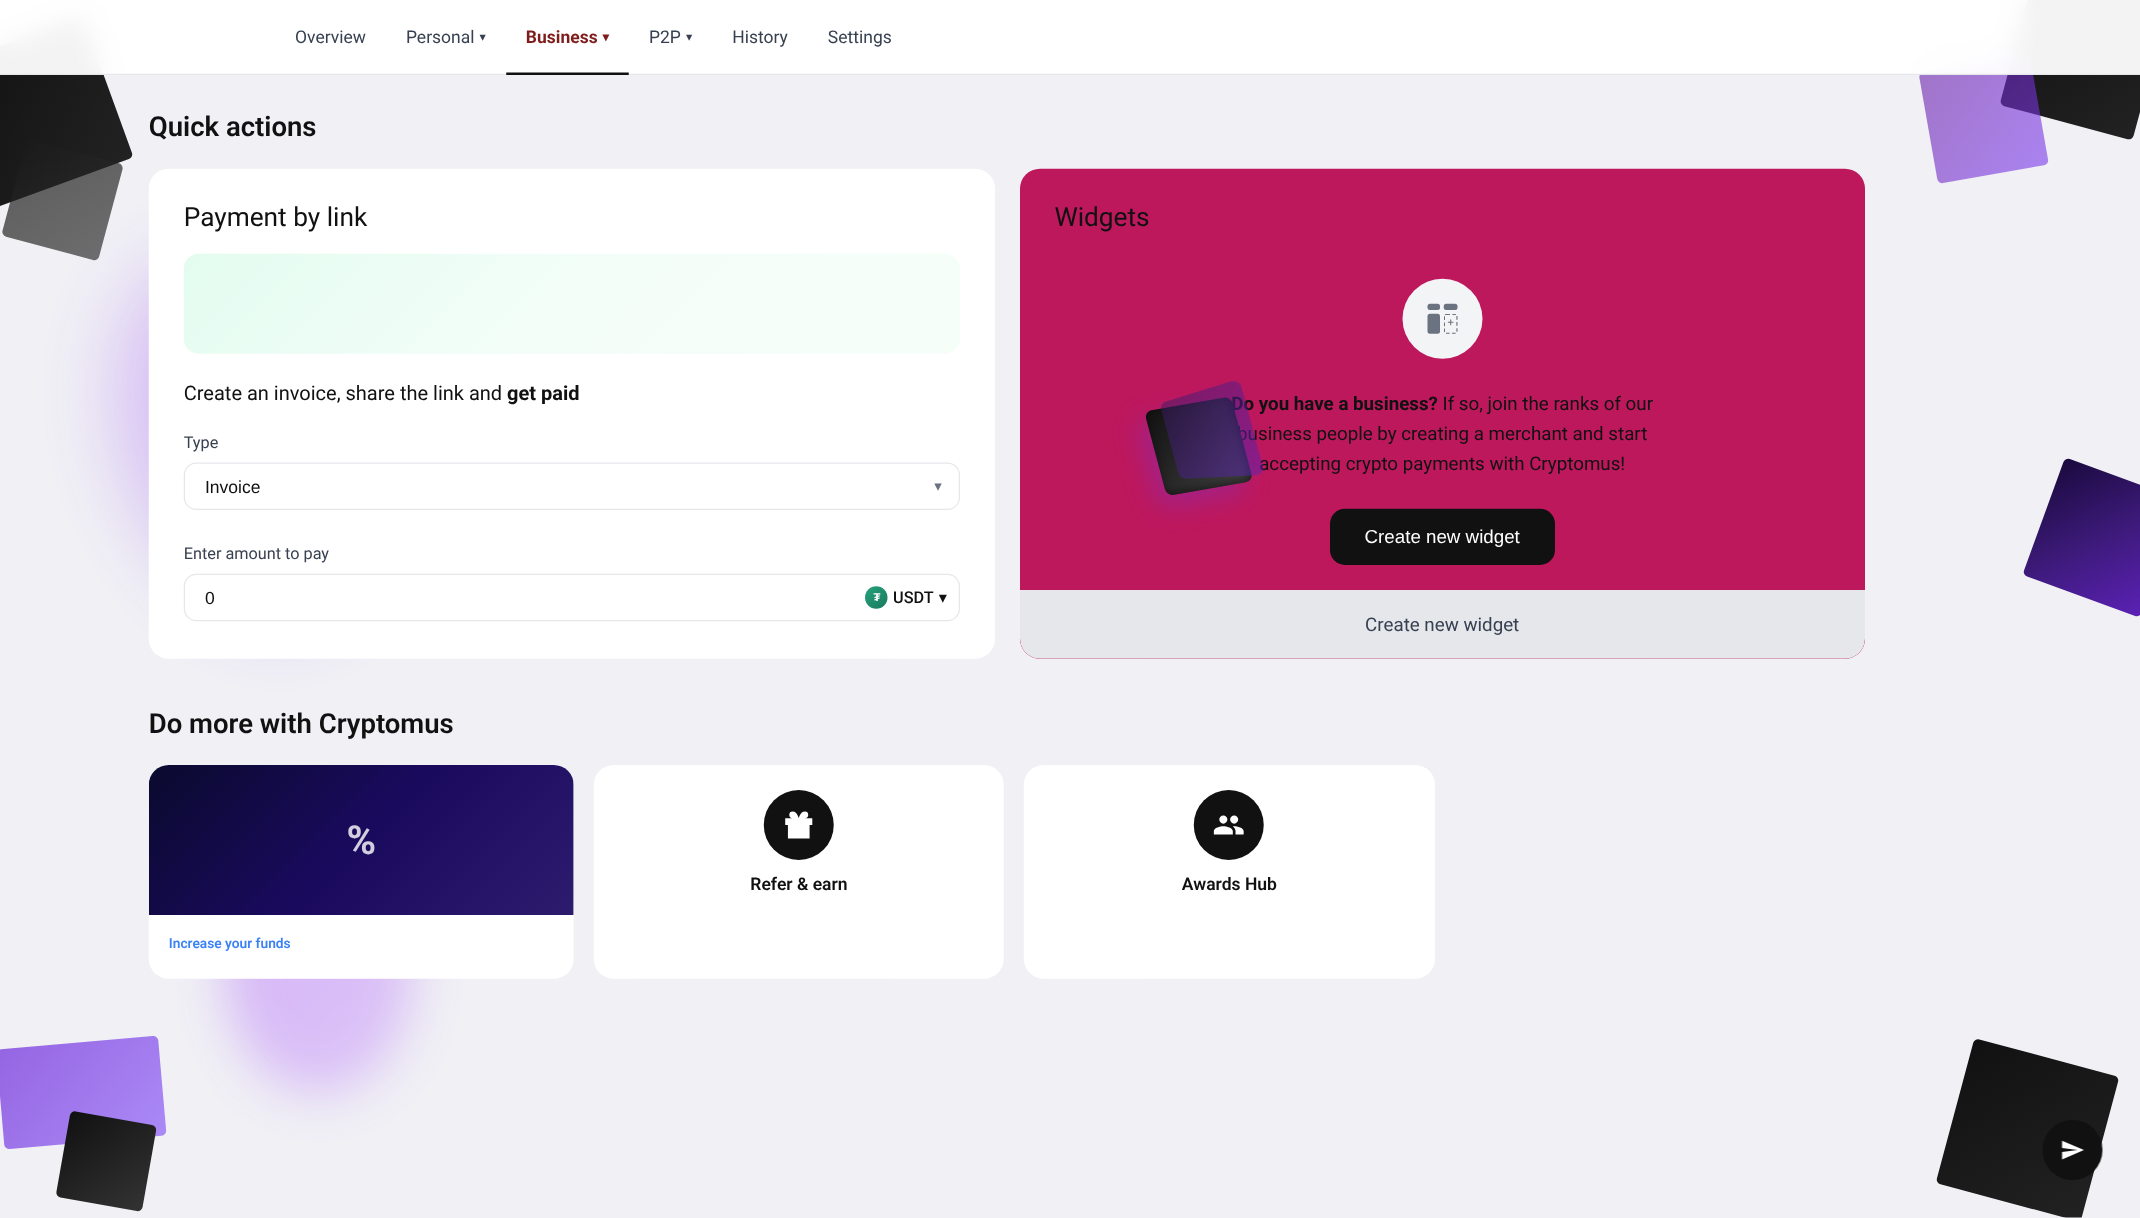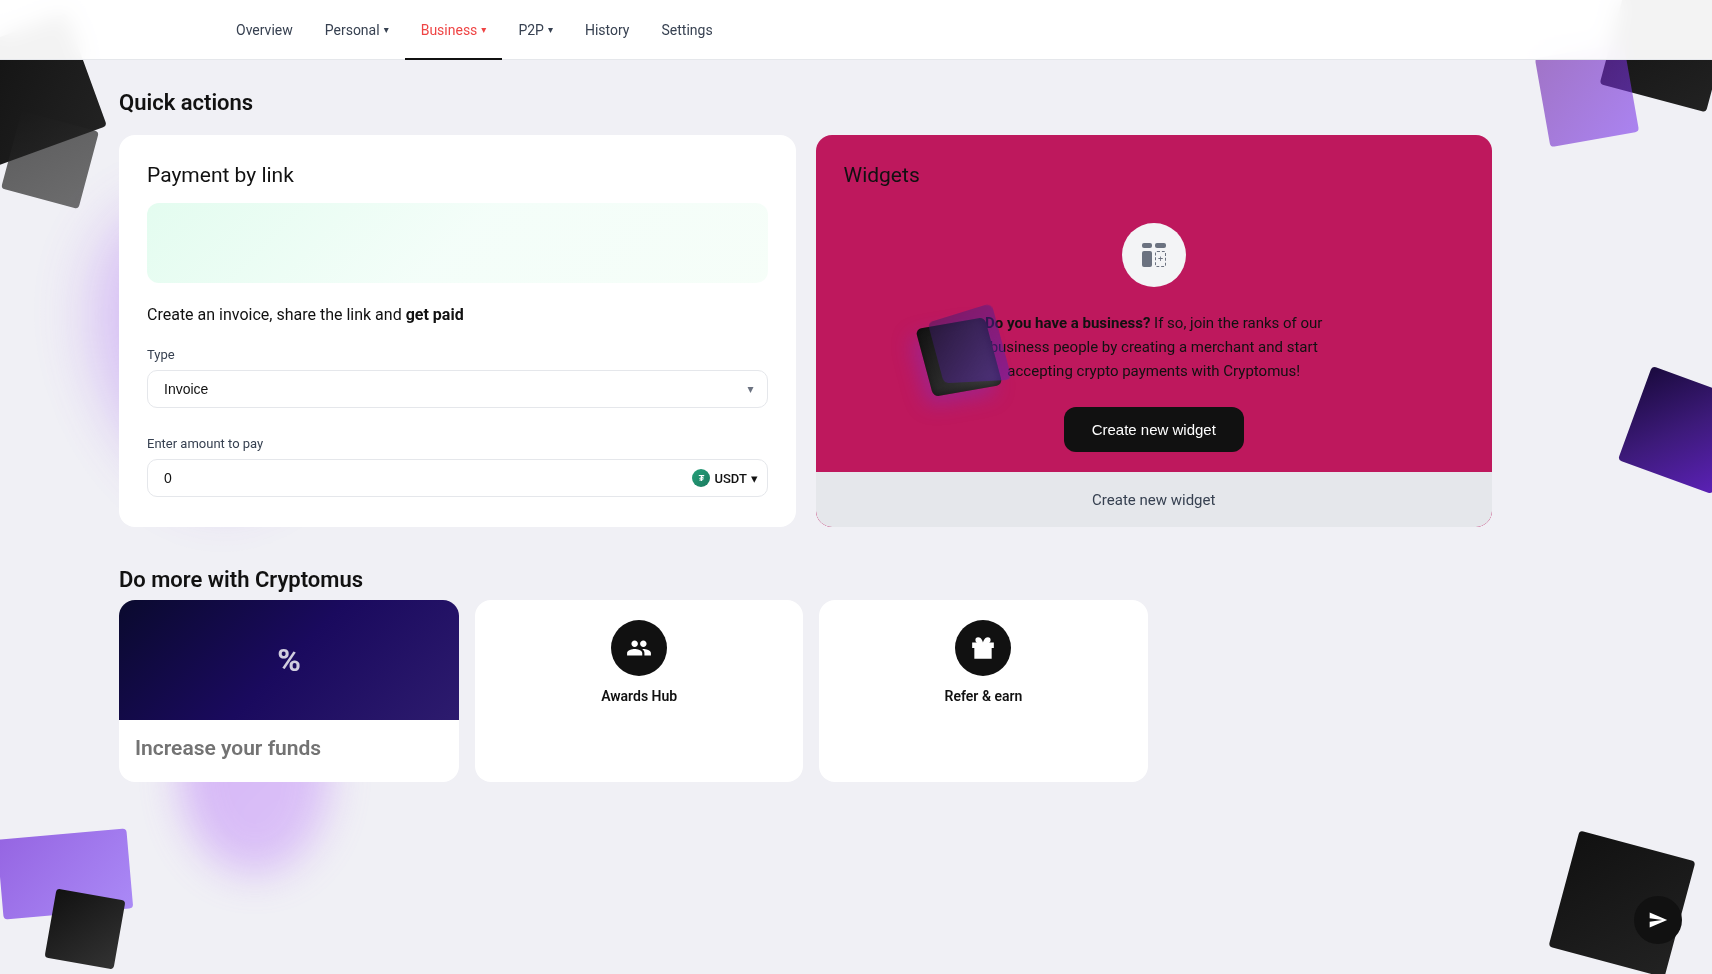--- a/index.html
+++ b/index.html
@@ -128,22 +128,22 @@
       display: flex;
       align-items: center;
       font-size: 14px;
       color: #374151;
       cursor: pointer;
       position: relative;
       white-space: nowrap;
     }
 
     .nav-item.active {
-      color: #ef4444;
-      font-weight: 400;
+      color: #7f1d1d;
+      font-weight: 700;
     }
 
     .nav-item.active::after {
       content: '';
       position: absolute;
       bottom: 0;
       left: 0; right: 0;
       height: 2px;
       background: #111;
     }
@@ -411,21 +411,21 @@
     .widgets-footer span {
       font-size: 15px;
       color: #374151;
     }
 
     
     .do-more-title {
       font-size: 22px;
       font-weight: 600;
       color: #111;
-      margin-bottom: 8px;
+      margin-bottom: 20px;
     }
 
     .do-more-grid {
       display: grid;
       grid-template-columns: 340px 1fr 1fr 1fr;
       gap: 16px;
     }
 
     .do-more-card {
       background: white;
@@ -441,23 +441,23 @@
       align-items: center;
       justify-content: center;
       overflow: hidden;
     }
 
     .do-more-card-content {
       padding: 16px;
     }
 
     .do-more-card-title {
-      font-size: 21px;
+      font-size: 11px;
       font-weight: 600;
-      color: #737373;
+      color: #3b82f6;
       margin-bottom: 6px;
     }
 
     .do-more-card-desc {
       font-size: 13px;
       color: #6b7280;
       line-height: 1.5;
     }
 
     .do-more-icon-card {
@@ -647,33 +647,33 @@
           </div>
         </div>
         <div class="do-more-card-content">
           <div class="do-more-card-title">Increase your funds</div>
         </div>
       </div>
 
       <div class="do-more-icon-card">
         <div class="do-more-circle">
           <svg viewBox="0 0 24 24" width="26" height="26" fill="white">
-            <path d="M16 11c1.66 0 2.99-1.34 2.99-3S17.66 5 16 5c-1.66 0-3 1.34-3 3s1.34 3 3 3zm-8 0c1.66 0 2.99-1.34 2.99-3S9.66 5 8 5C6.34 5 5 6.34 5 8s1.34 3 3 3zm0 2c-2.33 0-7 1.17-7 3.5V19h14v-2.5c0-2.33-4.67-3.5-7-3.5zm8 0c-.29 0-.62.02-.97.05 1.16.84 1.97 1.97 1.97 3.45V19h6v-2.5c0-2.33-4.67-3.5-7-3.5z"></path>
+            <path d="M20 12v10H4V12M22 7H2v5h20V7zM12 22V7M12 7H7.5a2.5 2.5 0 0 1 0-5C11 2 12 7 12 7zM12 7h4.5a2.5 2.5 0 0 0 0-5C13 2 12 7 12 7z"></path>
           </svg>
         </div>
-        <div class="do-more-icon-title">Awards Hub</div>
+        <div class="do-more-icon-title">Refer &amp; earn</div>
       </div>
 
       <div class="do-more-icon-card">
         <div class="do-more-circle">
           <svg viewBox="0 0 24 24" width="26" height="26" fill="white">
-            <path d="M20 12v10H4V12M22 7H2v5h20V7zM12 22V7M12 7H7.5a2.5 2.5 0 0 1 0-5C11 2 12 7 12 7zM12 7h4.5a2.5 2.5 0 0 0 0-5C13 2 12 7 12 7z"></path>
+            <path d="M16 11c1.66 0 2.99-1.34 2.99-3S17.66 5 16 5c-1.66 0-3 1.34-3 3s1.34 3 3 3zm-8 0c1.66 0 2.99-1.34 2.99-3S9.66 5 8 5C6.34 5 5 6.34 5 8s1.34 3 3 3zm0 2c-2.33 0-7 1.17-7 3.5V19h14v-2.5c0-2.33-4.67-3.5-7-3.5zm8 0c-.29 0-.62.02-.97.05 1.16.84 1.97 1.97 1.97 3.45V19h6v-2.5c0-2.33-4.67-3.5-7-3.5z"></path>
           </svg>
         </div>
-        <div class="do-more-icon-title">Refer &amp; earn</div>
+        <div class="do-more-icon-title">Awards Hub</div>
       </div>
 
     </div>
 
   </div>
 </div>
 
 <div class="send-btn-decoration">
   <svg viewBox="0 0 24 24" xmlns="http://www.w3.org/2000/svg">
     <path d="M2.01 21L23 12 2.01 3 2 10l15 2-15 2z"></path>

